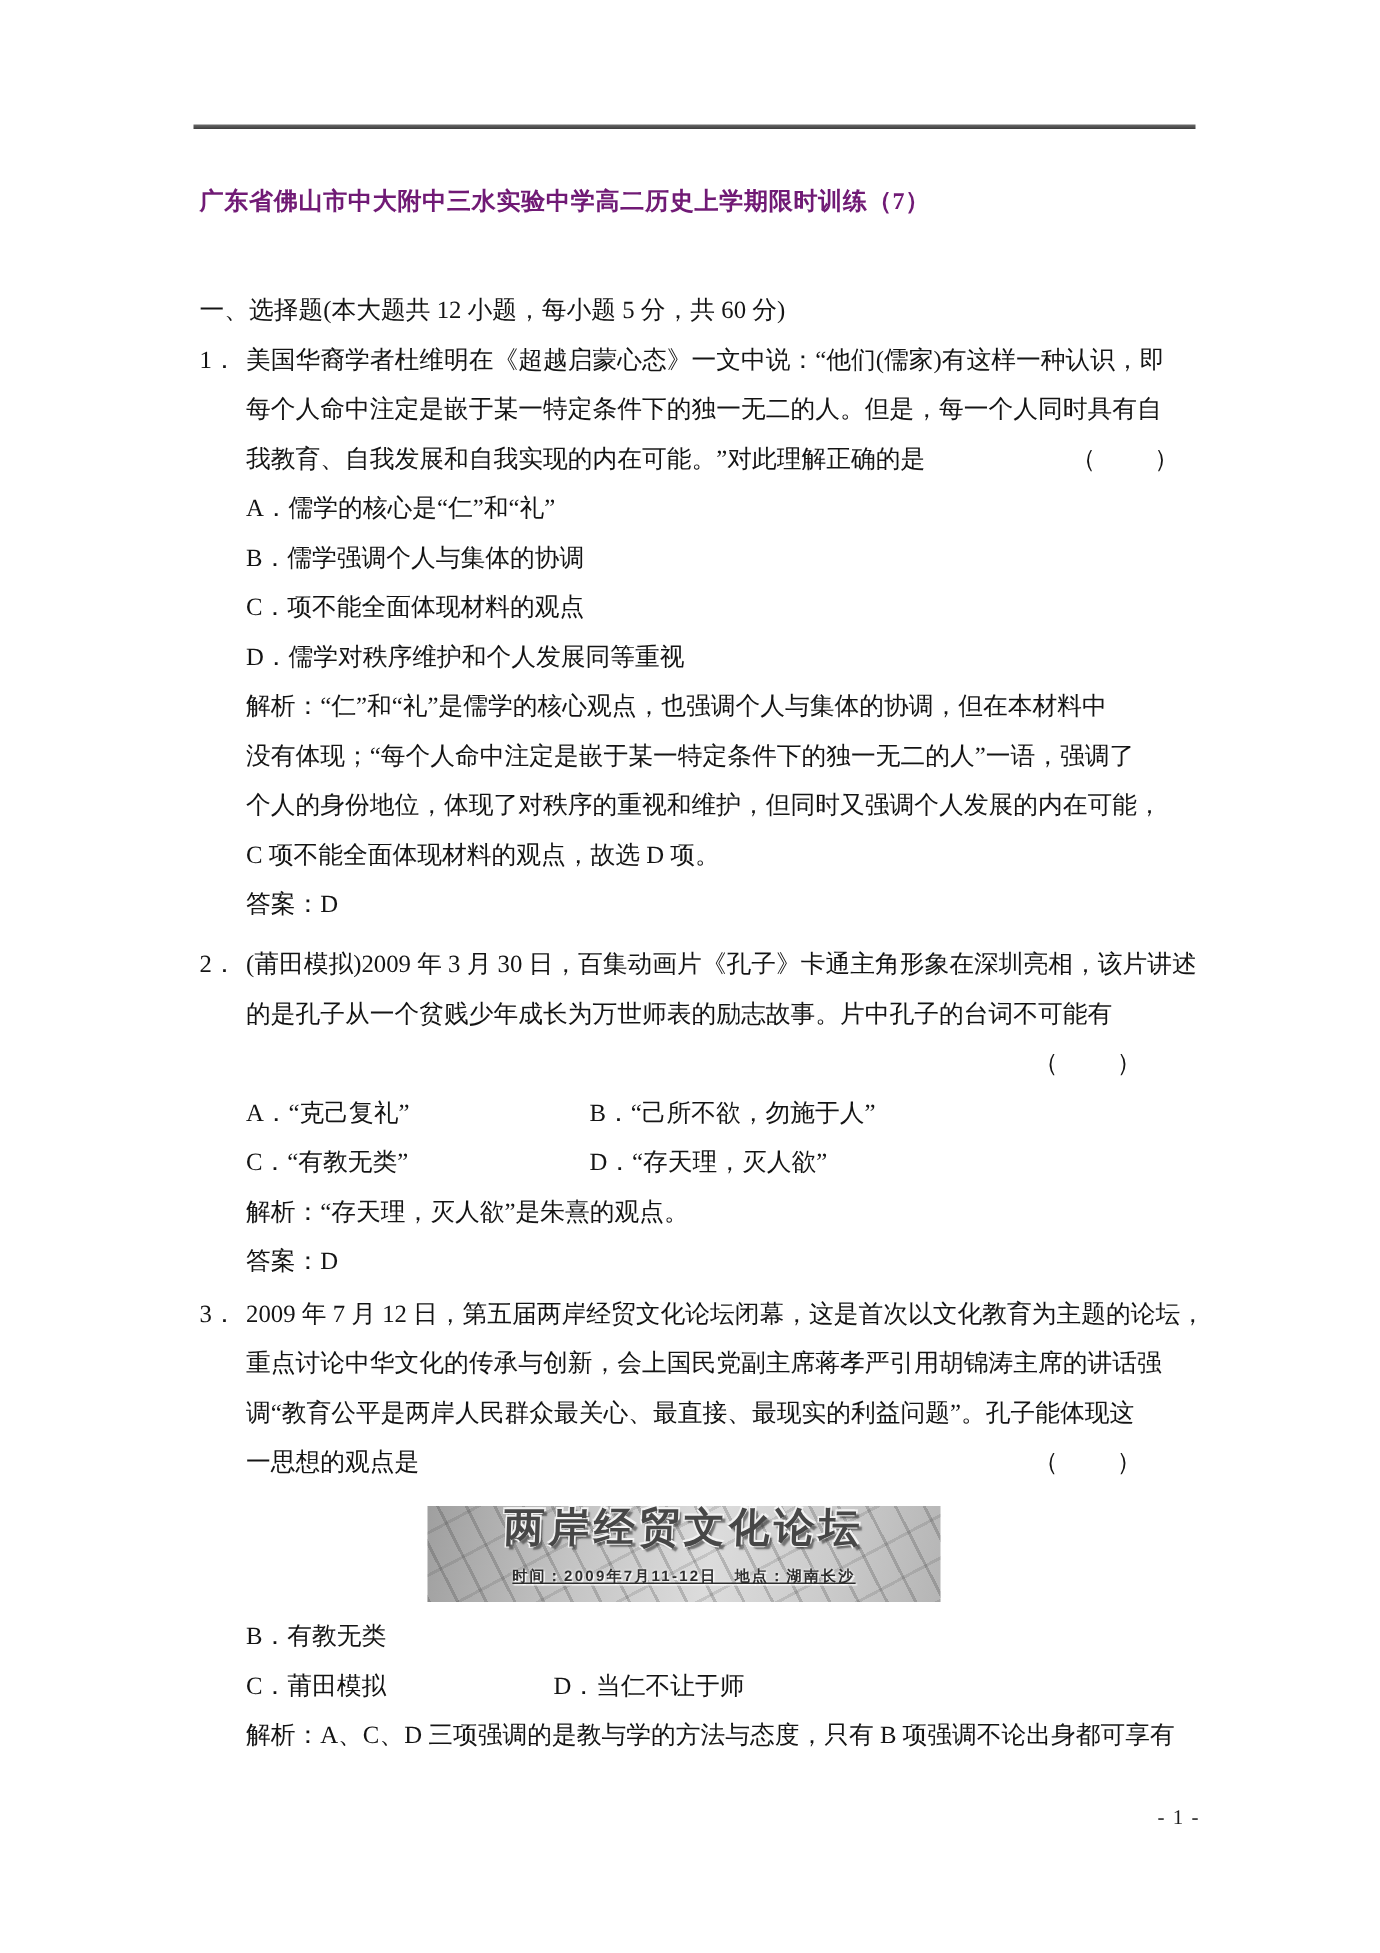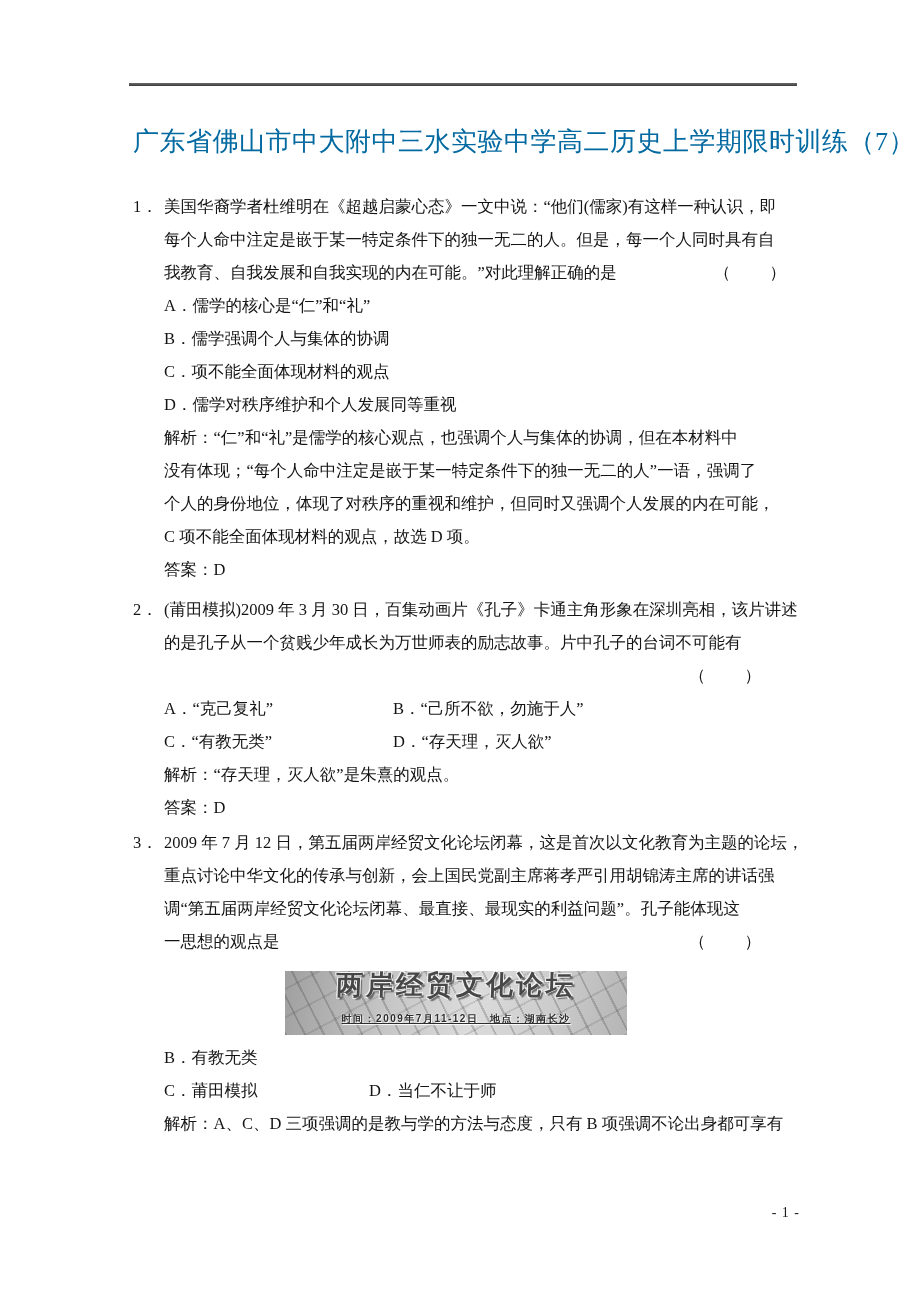--- a/index.html
+++ b/index.html
@@ -12,22 +12,22 @@
     overflow:hidden;
   }
   .top-rule{
     position:absolute;left:129px;top:83px;
     width:668px;height:3px;
     background:linear-gradient(#6b6b6b,#3c3c3c);
   }
   .doc-title{
     position:absolute;left:133px;top:124px;
     width:690px;
-    font-size:26px;font-weight:normal;
-    color:#0369a1;
+    font-size:16px;font-weight:bold;
+    color:#701a75;
     white-space:nowrap;
     letter-spacing:0.5px;
   }
   .content{
     position:absolute;left:133px;top:190px;
     width:658px;
     font-size:16.5px;line-height:33px;
   }
   .line{white-space:nowrap;}
   .hang{margin-left:31px;position:relative;}
@@ -80,20 +80,21 @@
 <body>
 
 <div class="page">
 
   <div class="top-rule"></div>
 
   <div class="doc-title">广东省佛山市中大附中三水实验中学高二历史上学期限时训练（7）</div>
 
   <div class="content">
 
+    <div class="line">一、选择题(本大题共 12 小题，每小题 5 分，共 60 分)</div>
 
     <div>
       <div class="line hang">
         <span class="qnum">1．</span><span>美国华裔学者杜维明在《超越启蒙心态》一文中说：“他们(儒家)有这样一种认识，即</span>
       </div>
       <div class="line hang">每个人命中注定是嵌于某一特定条件下的独一无二的人。但是，每一个人同时具有自</div>
       <div class="line hang flexline">
         <span>我教育、自我发展和自我实现的内在可能。”对此理解正确的是</span>
         <span class="blank">（　　）</span>
       </div>
@@ -124,21 +125,21 @@
       </div>
       <div class="line hang">解析：“存天理，灭人欲”是朱熹的观点。</div>
       <div class="line hang">答案：D</div>
     </div>
 
     <div class="q3block">
       <div class="line hang">
         <span class="qnum">3．</span><span>2009 年 7 月 12 日，第五届两岸经贸文化论坛闭幕，这是首次以文化教育为主题的论坛，</span>
       </div>
       <div class="line hang">重点讨论中华文化的传承与创新，会上国民党副主席蒋孝严引用胡锦涛主席的讲话强</div>
-      <div class="line hang">调“第五届两岸经贸文化论坛闭幕、最直接、最现实的利益问题”。孔子能体现这</div>
+      <div class="line hang">调“教育公平是两岸人民群众最关心、最直接、最现实的利益问题”。孔子能体现这</div>
       <div class="line hang flexline">
         <span>一思想的观点是</span>
         <span class="blank-tight">（　　）</span>
       </div>
 
       <div class="banner">
         <div class="banner-title">两岸经贸文化论坛</div>
         <div class="banner-sub">时间：2009年7月11-12日　地点：湖南长沙</div>
       </div>
 

